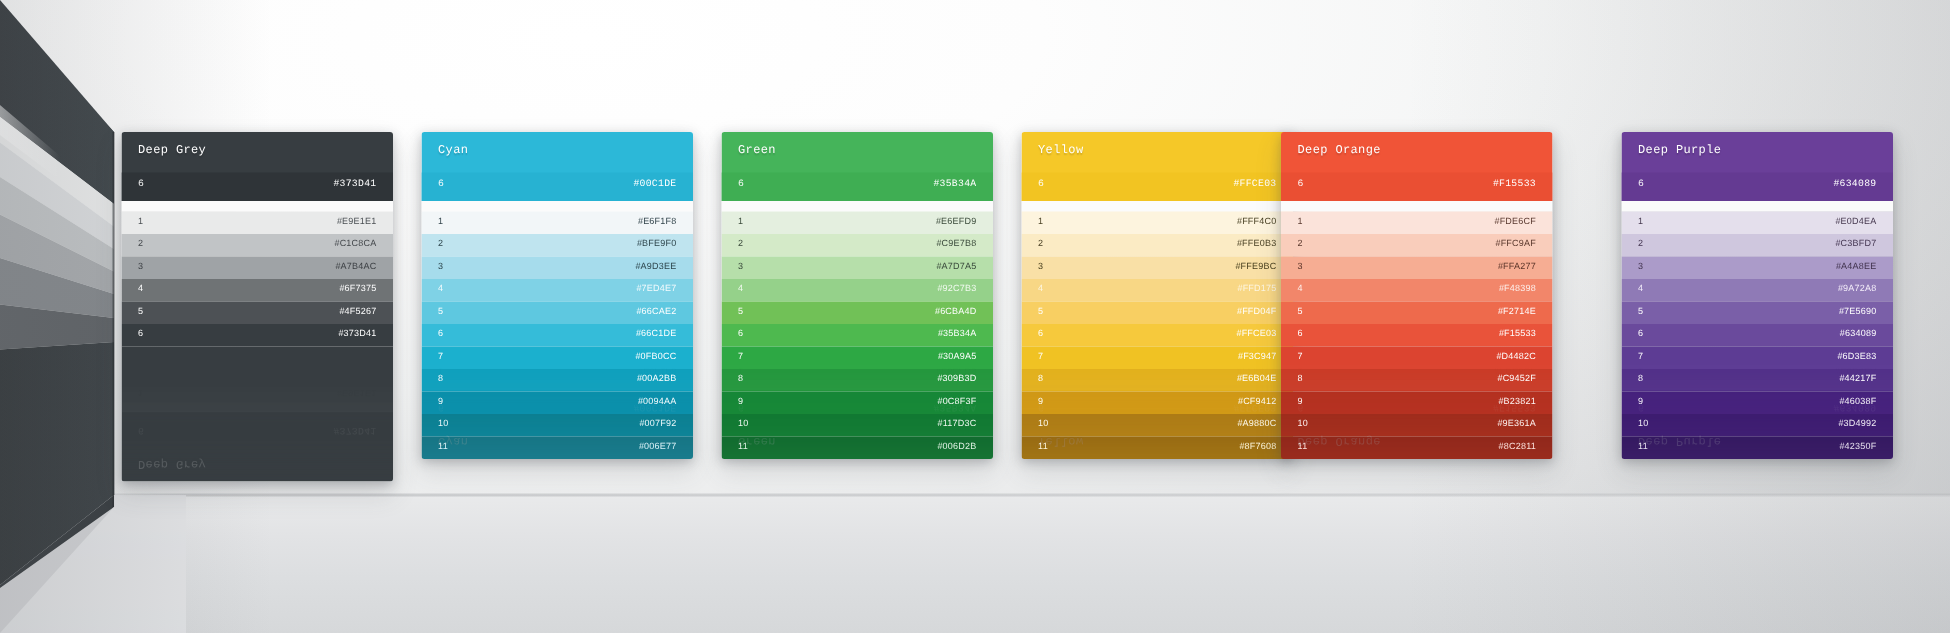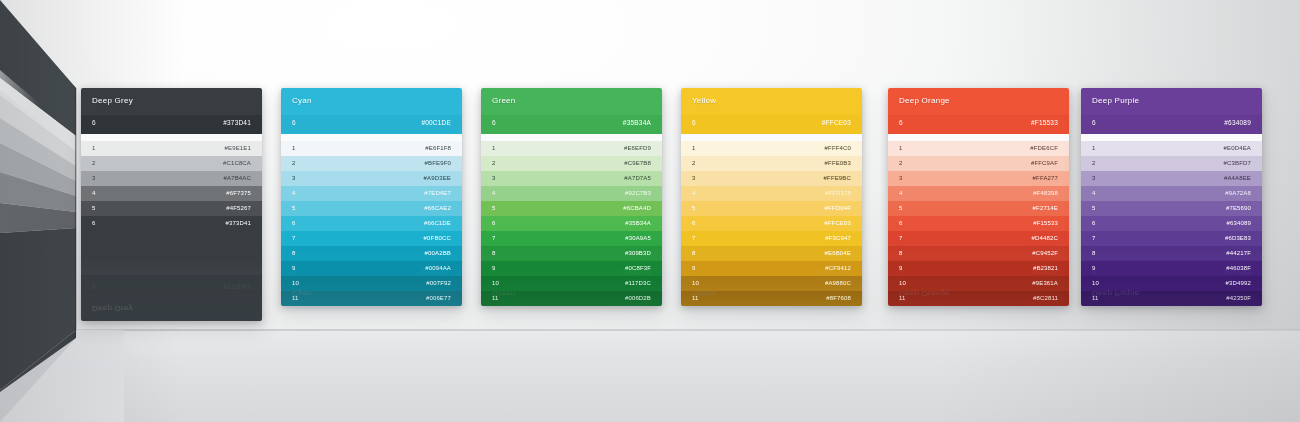--- a/index.html
+++ b/index.html
@@ -22,21 +22,21 @@
     background:linear-gradient(90deg, rgba(120,123,127,.20) 0%, rgba(120,123,127,0) 14%, rgba(120,123,127,0) 72%, rgba(120,123,127,.17) 100%);}
 
   
   .wall{position:absolute;left:0;top:0;width:124px;height:422px;}
   .wall svg{display:block;}
 
   
   .card{position:absolute;top:88px;width:181px;}
   .card-inner{position:relative;border-radius:2px;overflow:hidden;
     box-shadow:0 2px 7px rgba(70,74,80,.30), 0 8px 18px rgba(70,74,80,.16);}
-  .head{position:relative;height:46px;}
+  .head{position:relative;height:46px;font-family:Liberation Mono, monospace;}
   .head-name{position:absolute;left:11px;top:8px;font-size:8px;color:#fff;letter-spacing:.25px;
     text-shadow:0 1px 1px rgba(0,0,0,.17);}
   .head-row{position:absolute;left:0;right:0;bottom:0;height:19px;}
   .head-idx{position:absolute;left:11px;top:4px;font-size:6.5px;color:#fff;opacity:.95;}
   .head-hex{position:absolute;right:11px;top:4px;font-size:6.5px;color:#fff;letter-spacing:.2px;}
 
   .gap{height:7px;background:#fbfbfb;}
 
   .rows{position:relative;}
   .row{position:relative;height:15px;}
@@ -410,21 +410,21 @@
                 <div class="row" style="background: rgb(251, 235, 196);">
                   <span class="idx" style="color: rgb(74, 65, 36);">2</span>
                   <span class="hex" style="color: rgb(74, 65, 36);">#FFE0B3</span>
                 </div>
                 <div class="row" style="background: rgb(249, 224, 166);"></div>
               </div>
             </div>
           </div>
         </div>
       </div>
-      <div class="card" style="left: 888px;">
+      <div class="card" style="left: 854px;">
         <div class="card-inner">
           <div class="head" style="background: rgb(240, 84, 55);">
             <div class="head-name" style="color: rgb(255, 255, 255);">Deep Orange</div>
             <div class="head-row" style="background: rgb(234, 79, 51);">
               <span class="head-idx">6</span>
               <span class="head-hex">#F15533</span>
             </div>
           </div>
           <div class="gap"></div>
           <div class="rows">

